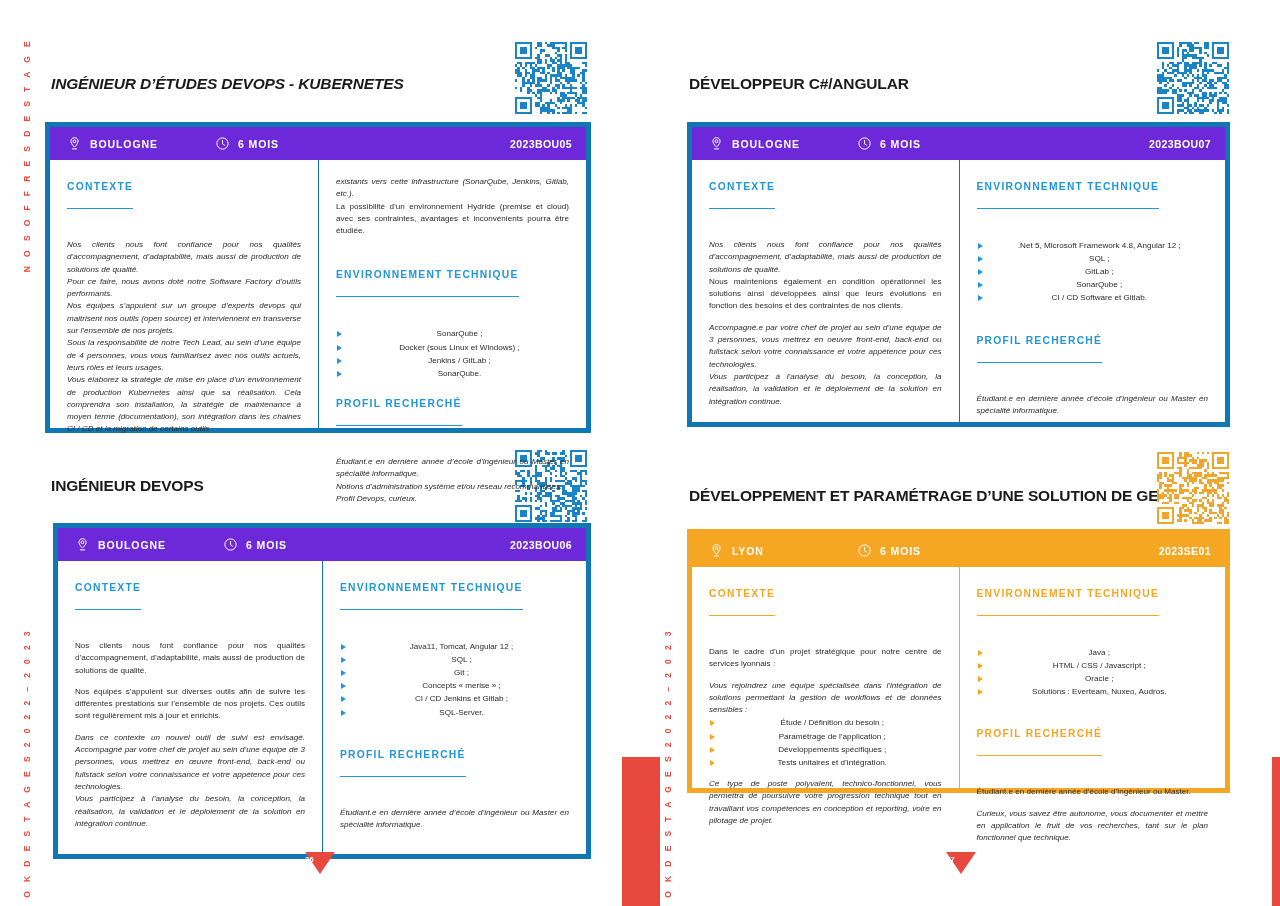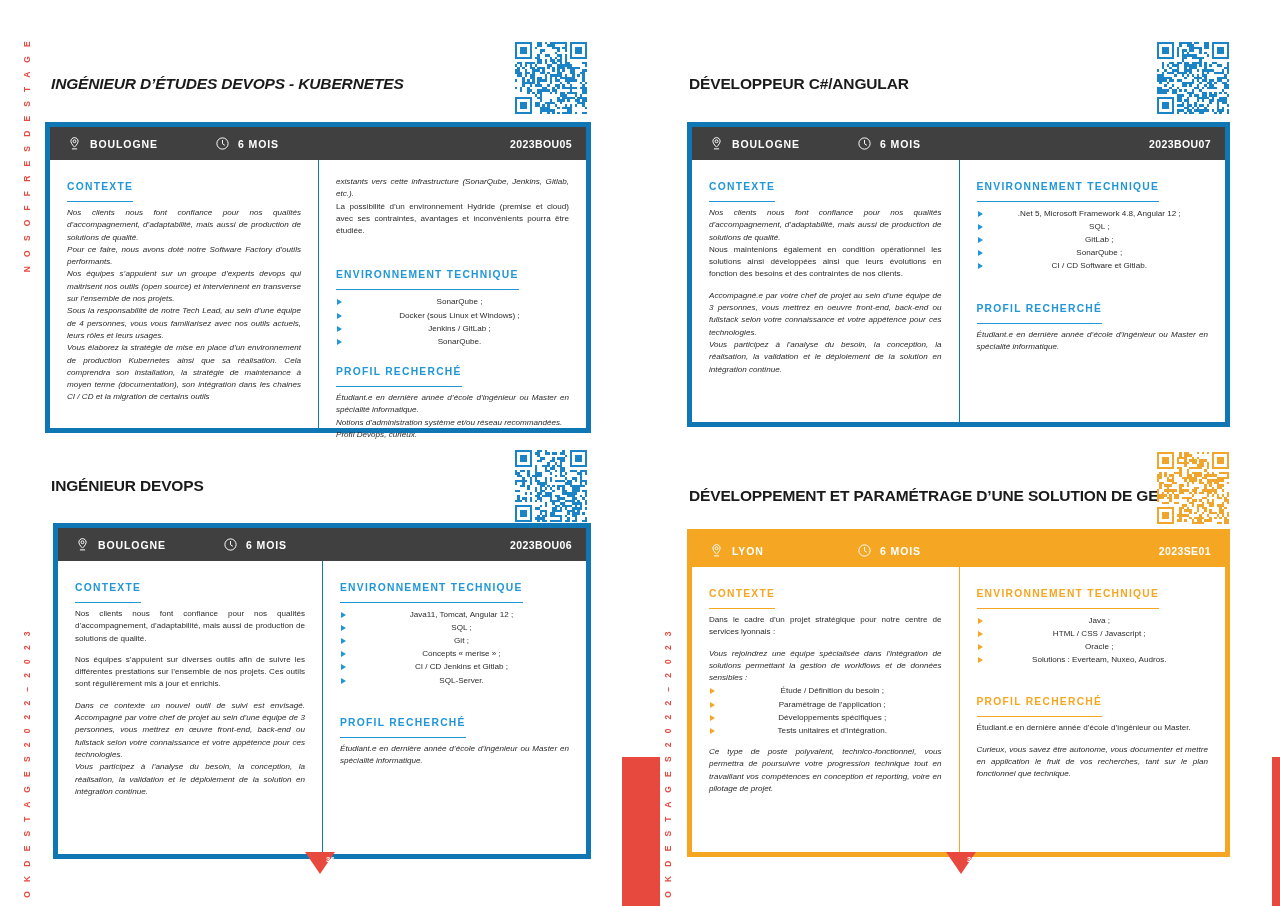--- a/index.html
+++ b/index.html
@@ -61,33 +61,33 @@
     border-style: solid;
     border-width: 5px;
     background: #ffffff;
   }
   .card.blue   { border-color: #0f78b4; }
   .card.orange { border-color: #f5a623; }
 
   #card-1 { left: 45px;  top: 122px; width: 546px; height: 311px; }
   #card-2 { left: 687px; top: 122px; width: 543px; height: 305px; }
   #card-3 { left: 53px;  top: 523px; width: 538px; height: 336px; }
-  #card-4 { left: 687px; top: 529px; width: 543px; height: 328px; }
+  #card-4 { left: 687px; top: 529px; width: 543px; height: 264px; }
 
   .card-head {
     height: 33px;
     display: flex;
     align-items: center;
     padding: 0 14px 0 17px;
     color: #ffffff;
     font-size: 10.5px;
     font-weight: 700;
     letter-spacing: 0.9px;
   }
-  .card.blue   > .card-head { background: #404040; }
+  .card.blue   > .card-head { background: #6d28d9; }
   .card.orange > .card-head { background: #f5a623; }
 
   .head-item { display: flex; align-items: center; gap: 8px; }
   .head-item.city { width: 148px; }
   .head-ico { width: 15px; height: 15px; display:block; flex:none; }
   .head-ref { margin-left: auto; font-size: 10.5px; font-weight: 700; letter-spacing: 0.4px; }
 
   .card-body { display: flex; height: calc(100% - 33px); background:#fff; }
   .col {
     padding: 16px 17px 10px 17px;
@@ -96,22 +96,22 @@
   }
   .col.left  { }
   .col.right { }
   .card.blue   .col.right { border-left: 1px solid #0f78b4; }
   .card.orange .col.right { border-left: 1px solid #f5a623; }
 
   .sec-title {
     font-size: 10.3px;
     font-weight: 700;
     letter-spacing: 1.25px;
-    padding-bottom: 9px;
-    margin-bottom: 5px;
+    padding-bottom: 16px;
+    margin-bottom: 30px;
     display: inline-block;
     border-bottom: 1.4px solid currentColor;
     font-family: "Liberation Sans", sans-serif;
   }
   .card.blue   .sec-title { color: #2196d8; border-bottom-color:#2196d8; }
   .card.orange .sec-title { color: #f5a623; border-bottom-color:#f5a623; }
 
   .para {
     font-size: 8.1px;
     line-height: 1.52;
@@ -155,21 +155,21 @@
     position:absolute; left:0; top:0;
     width: 0; height: 0;
     border-left: 15px solid transparent;
     border-right: 15px solid transparent;
     border-top: 22px solid #e8493f;
   }
   .page-mark .pnum {
     position: absolute;
     left: 0; top: 3px;
     width: 30px;
-    text-align: right;
+    text-align: left;
     color: #ffffff;
     font-size: 7.5px;
     font-weight: 700;
     letter-spacing: 0.3px;
   }
 </style>
 </head>
 <body>
 
 <div class="page-root">

